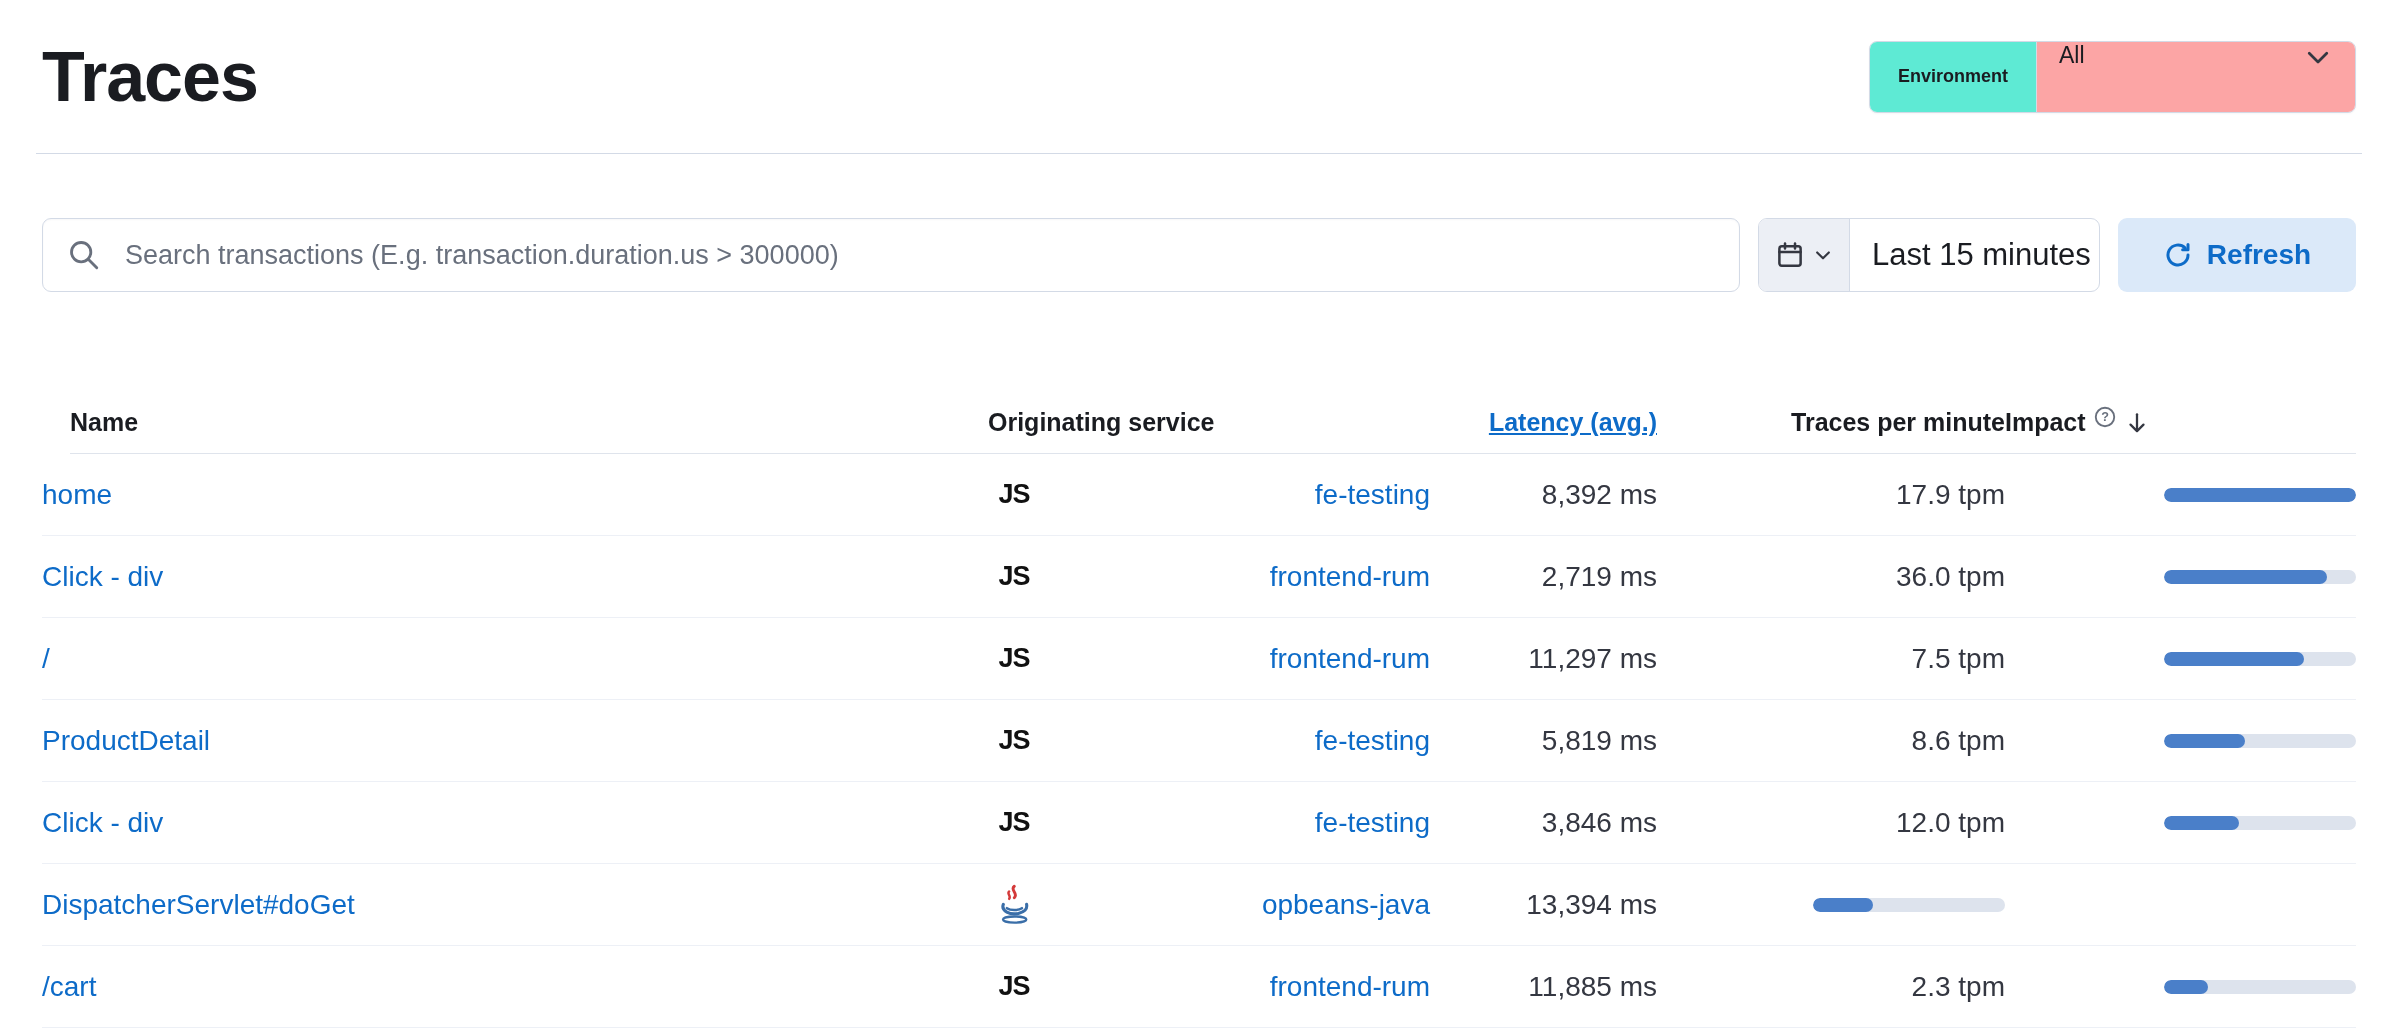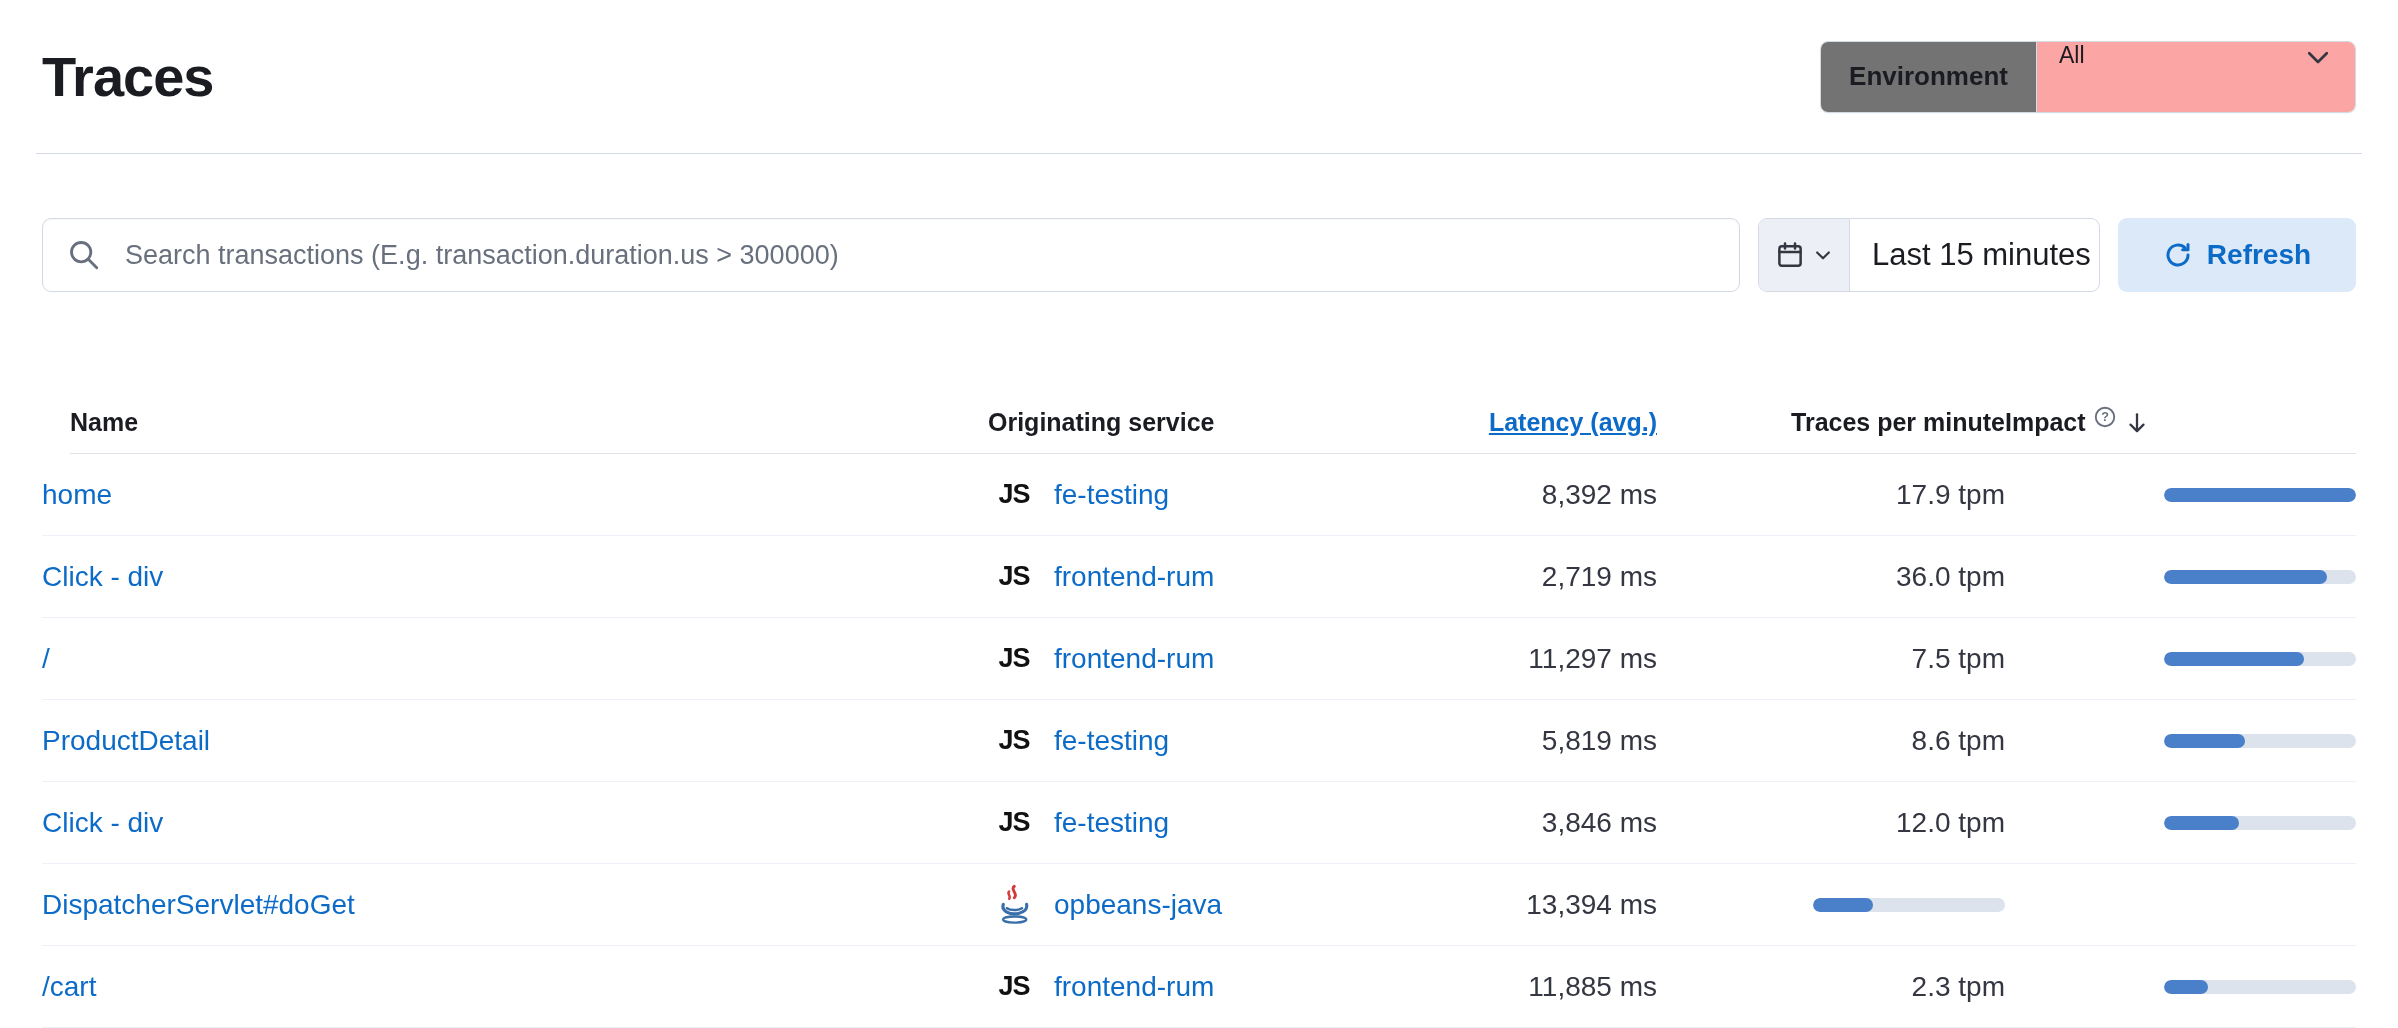--- a/index.html
+++ b/index.html
@@ -15,32 +15,32 @@
     --link:#0d6bc8; --border:#d3dae6; --text:#343741; --heading:#1a1c21;
     --impact-fill:#4a7fc9; --impact-track:#dde3ed; --refresh-bg:#dbe9f9;
   }
 
   
   .header{
     height:153px; padding:0 42px;
     display:flex; align-items:center; justify-content:space-between;
   }
   .page-title{
-    margin:0; font-size:56px; font-weight:800; letter-spacing:-1px;
+    margin:0; font-size:70px; font-weight:800; letter-spacing:-1px;
     color:var(--heading);
   }
   .env{
     display:flex; align-items:stretch; height:72px;
     border:1px solid var(--border); border-radius:8px; overflow:hidden;
     background:#fff; box-shadow:0 1px 2px rgba(52,55,65,.04);
   }
   .env-prepend{
     display:flex; align-items:center; padding:0 28px;
-    background:#737373; border-right:1px solid var(--border);
-    font-size:26px; font-weight:700; color:var(--heading);
+    background:#5eead4; border-right:1px solid var(--border);
+    font-size:18px; font-weight:700; color:var(--heading);
   }
   .env-select{
     display:flex; align-items:flex-start; justify-content:space-between;
     width:318px; padding:0 22px; background:#fca5a5; cursor:pointer;
     font-size:23px; color:var(--heading);
   }
 
   .divider{ border:none; border-top:1px solid var(--border); margin:0 36px; }
 
   
@@ -96,21 +96,21 @@
   }
   .impact-h{
     display:flex; align-items:center; justify-content:flex-start; gap:8px; cursor:pointer;
   }
   .impact-h .q{ margin-bottom:12px; }
 
   .row{
     height:82px; border-bottom:1px solid #edf0f6; font-size:28px;
   }
   a.link{ color:var(--link); text-decoration:none; cursor:pointer; }
-  .cell.service{ display:flex; align-items:center; gap:14px; }
+  .cell.service{ display:flex; align-items:center; gap:14px;justify-content:space-between; }
   .agent{ width:52px; display:flex; align-items:center; justify-content:center; }
   .js-badge{ font-weight:800; font-size:27px; color:#111; letter-spacing:-1px; }
   .cell.impact{ display:flex; justify-content:flex-end; }
   .bar{
     width:192px; height:14px; border-radius:7px; background:var(--impact-track);
     overflow:hidden;
   }
   .bar .fill{ height:100%; border-radius:7px; background:var(--impact-fill); }
 
   svg{ display:block; }

